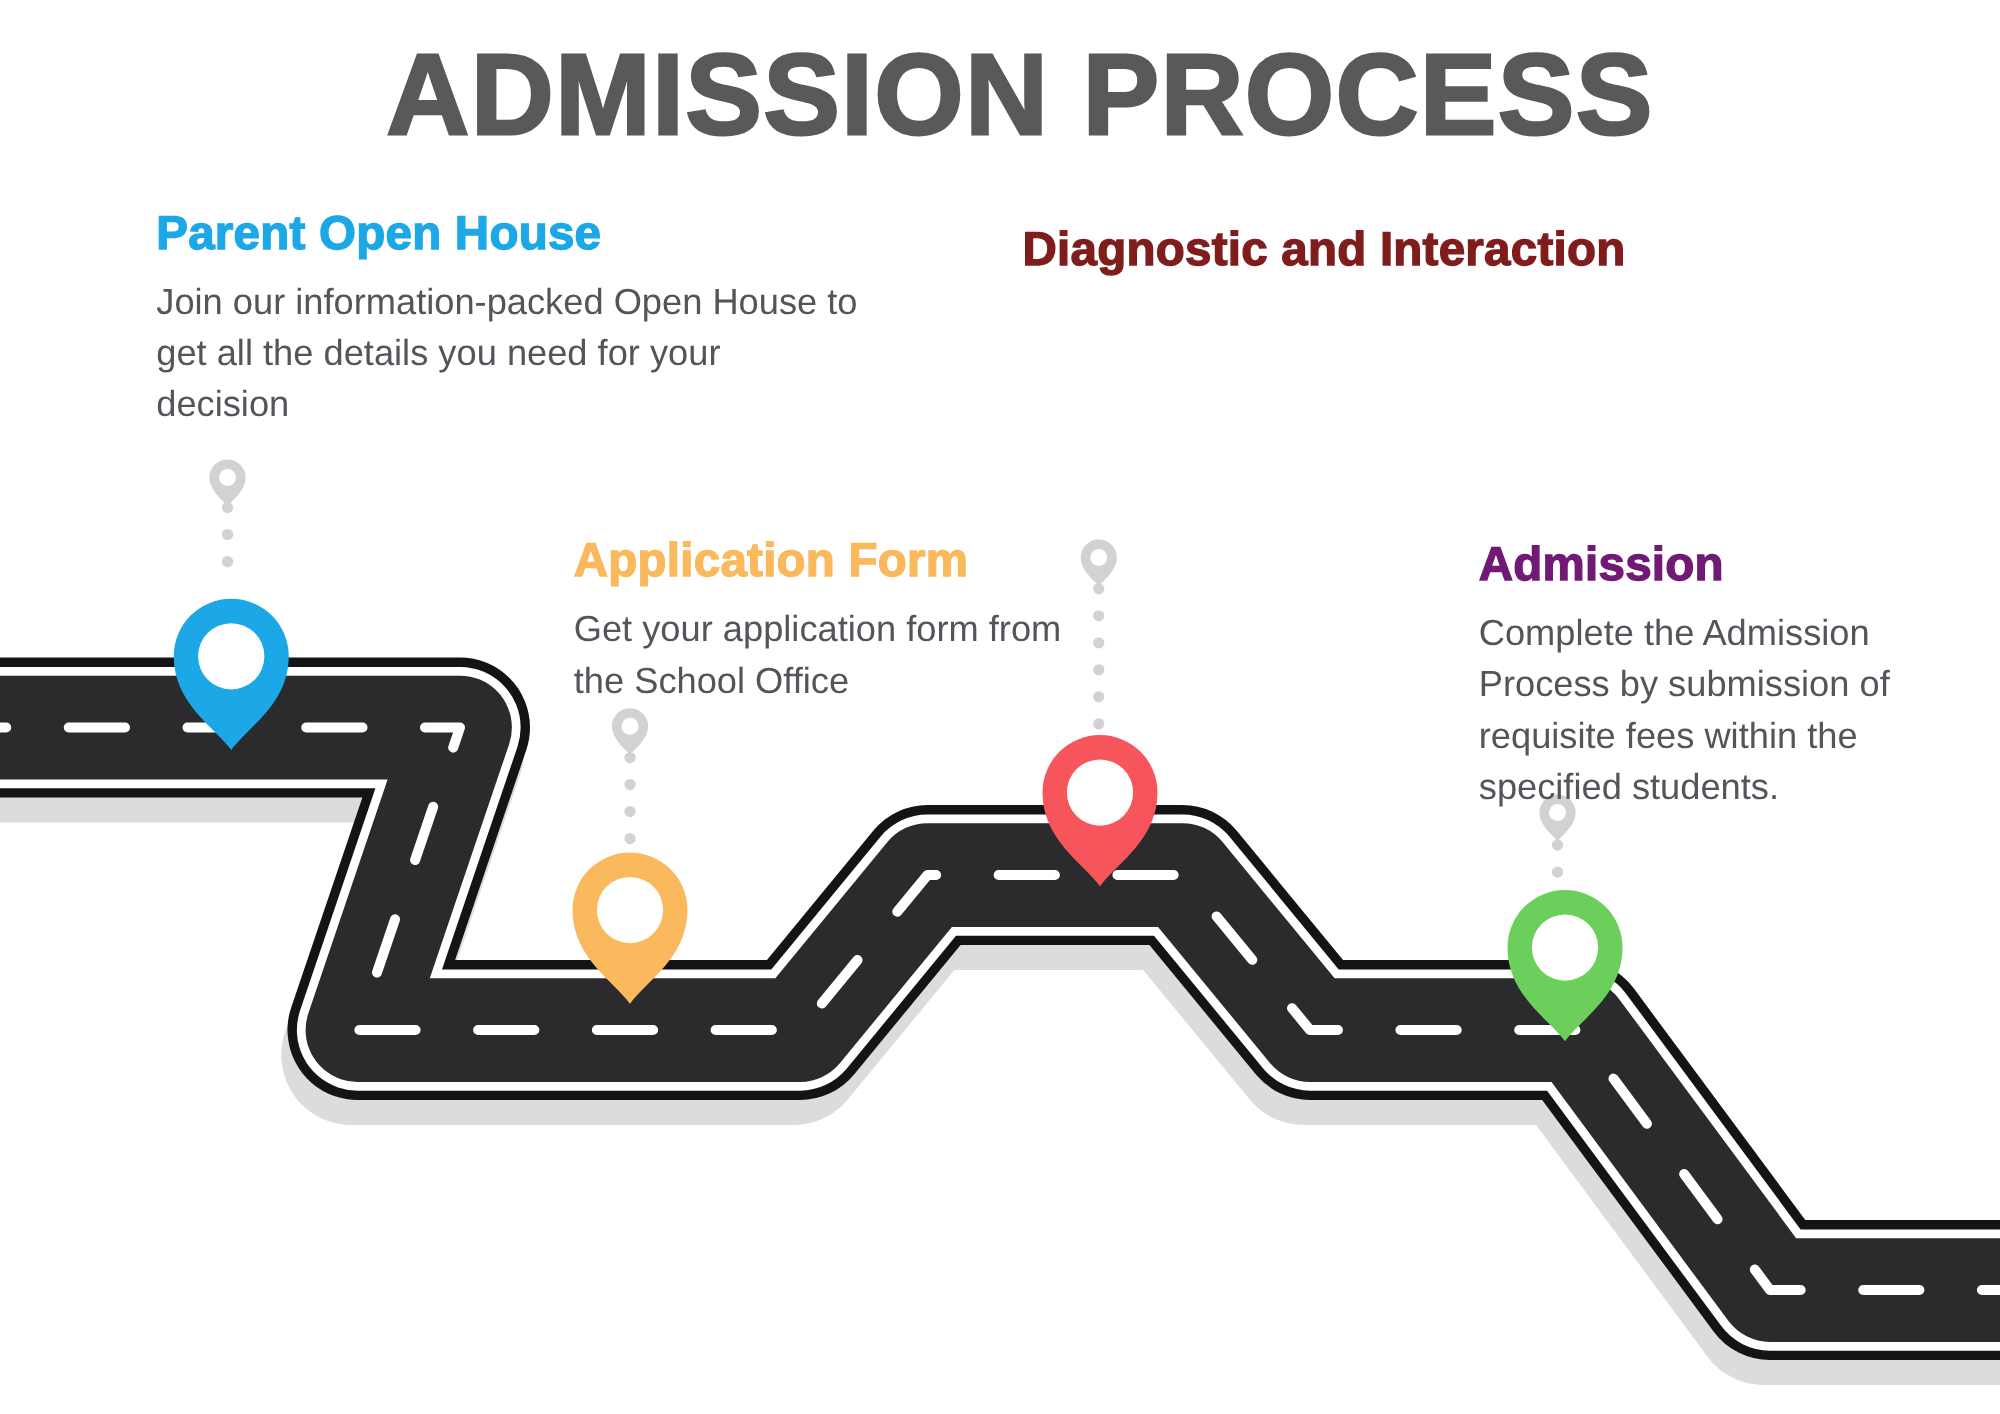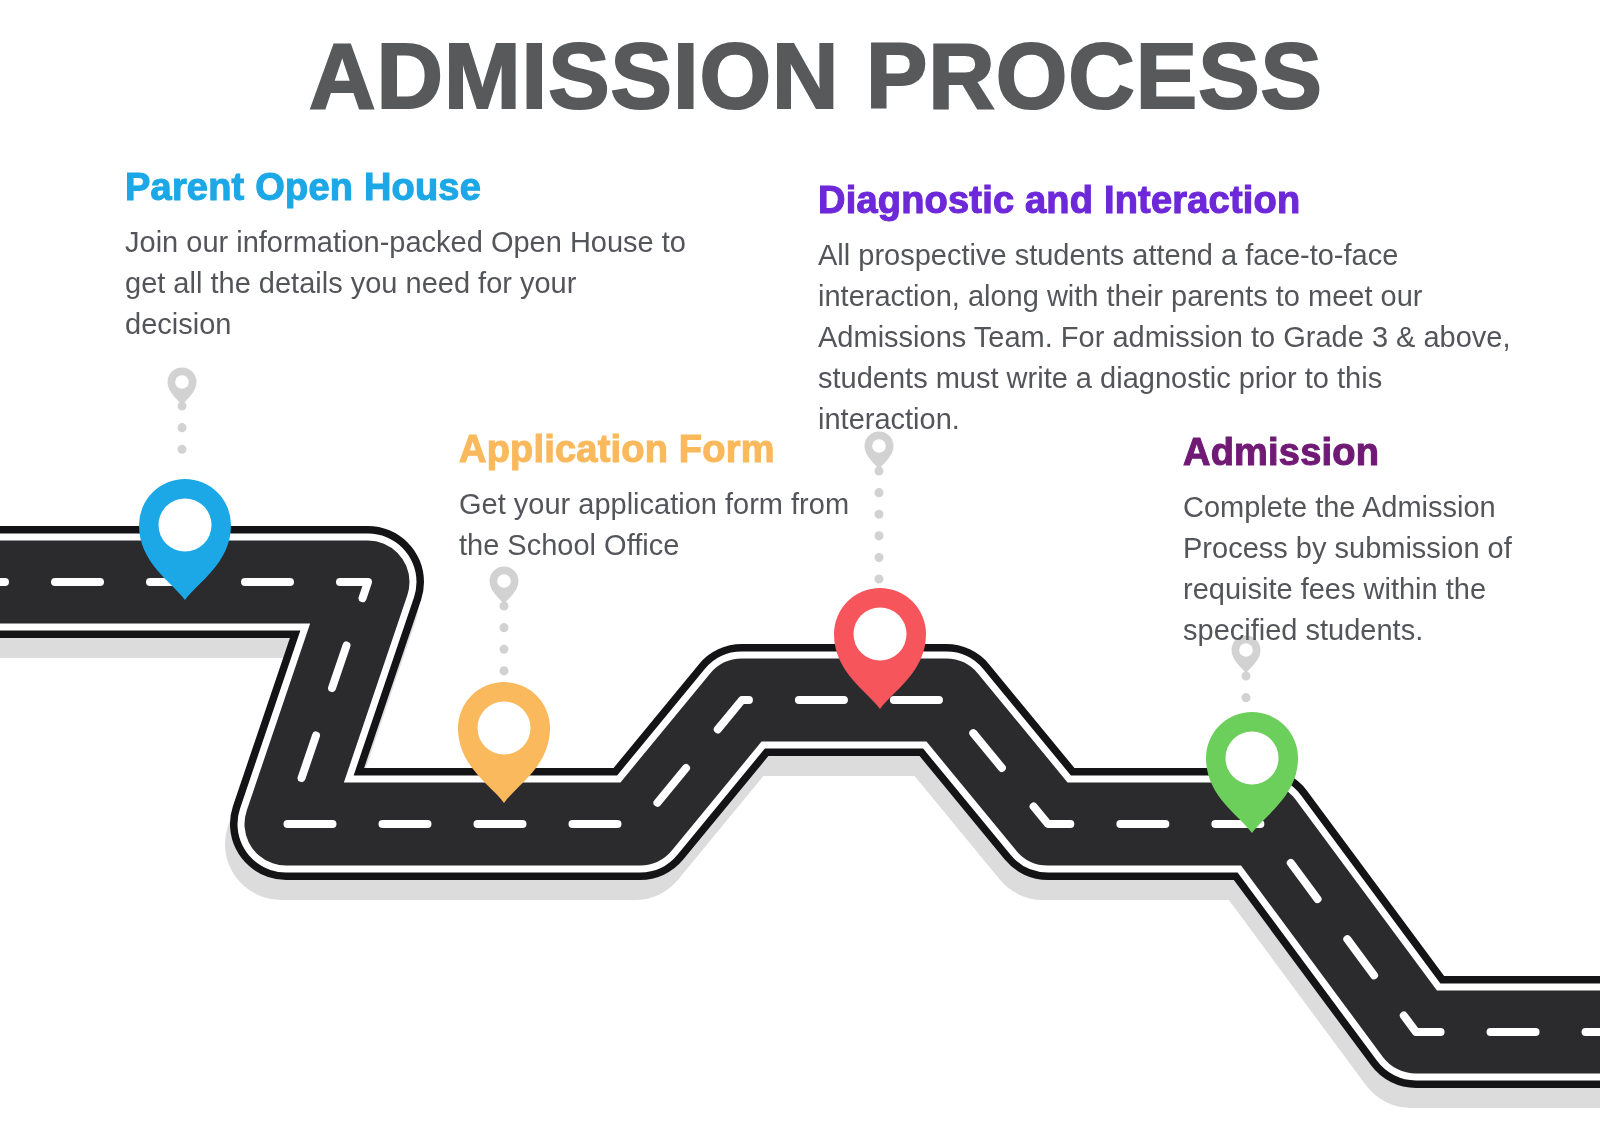--- a/index.html
+++ b/index.html
@@ -29,21 +29,21 @@
     margin:0;
     font-size:29px;line-height:41px;
     color:#54555a;
   }
   .s1{left:125px;top:166px;width:565px;}
   .s2{left:459px;top:428px;width:400px;}
   .s3{left:818px;top:179px;width:712px;}
   .s4{left:1183px;top:431px;width:372px;}
   .c-blue{color:#1ca8e6;}
   .c-orange{color:#f9b95c;}
-  .c-red{color:#6d28d9;}
+  .c-red{color:#7f1d1d;}
   .c-green{color:#701a75;}
 </style>
 </head>
 <body>
 
 <div class="canvas">
 
   <svg class="road-svg" width="1600" height="1131" viewBox="0 0 1600 1131">
 
     <g>
@@ -103,21 +103,20 @@
     <p>Join our information-packed Open House to get all the details you need for your decision</p>
   </div>
 
   <div class="step s2">
     <h2 class="c-orange">Application Form</h2>
     <p>Get your application form from the School Office</p>
   </div>
 
   <div class="step s3">
     <h2 class="c-red">Diagnostic and Interaction</h2>
-    <p>All prospective students attend a face-to-face interaction, along with their parents to meet our Admissions Team. For admission to Grade 3 &amp; above, students must write a diagnostic prior to this interaction.</p>
   </div>
 
   <div class="step s4">
     <h2 class="c-green">Admission</h2>
     <p>Complete the Admission Process by submission of requisite fees within the specified students.</p>
   </div>
 
 </div>
 
 </body></html>

